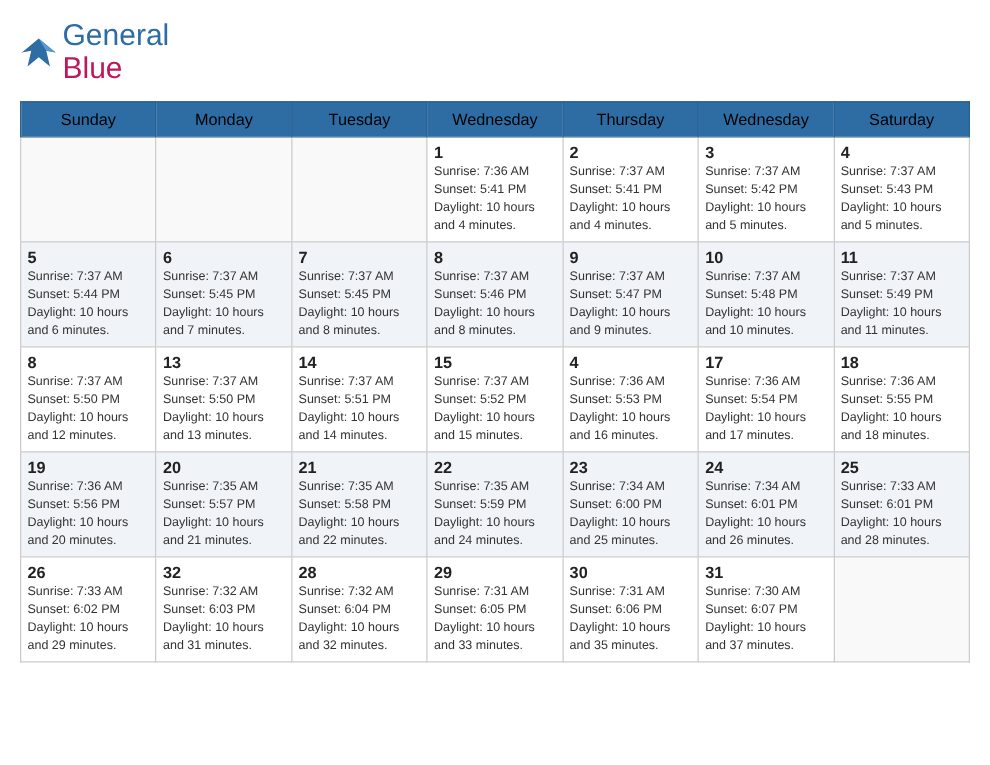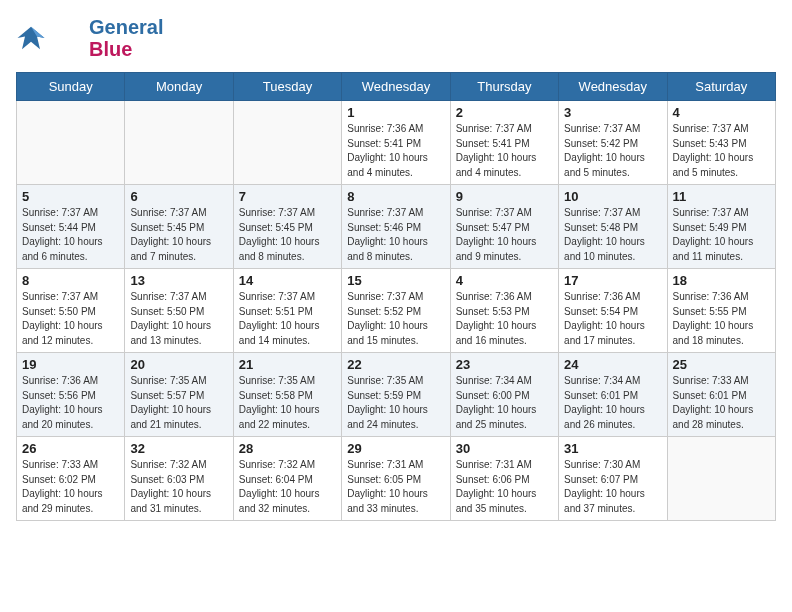--- a/index.html
+++ b/index.html
@@ -15,25 +15,24 @@
       justify-content: space-between;
       align-items: flex-start;
       margin-bottom: 12px;
     }
     .logo {
       display: flex;
       align-items: center;
       gap: 4px;
     }
     .logo-text {
-      font-size: 20px;
-      font-weight: bold;
+      font-size: 24px;
+      font-weight: normal;
       color: #1a1a2e;
       line-height: 1.1;
-      margin-left: 39px;
     }
     .logo-text span {
       color: #2e6da4;
     }
     .logo-bird {
       width: 30px;
       height: 30px;
     }
     .title-block {
       text-align: right;
@@ -47,21 +46,21 @@
       font-size: 14px;
       color: #555;
     }
     .calendar {
       width: 100%;
       border-collapse: collapse;
       border: 1px solid #ccc;
     }
     .calendar th {
       background-color: #2e6da4;
-      color: #ffffff;
+      color: #000000;
       text-align: center;
       padding: 6px 4px;
       font-size: 13px;
       font-weight: normal;
       border: 1px solid #2a5f8f;
     }
     .calendar td {
       vertical-align: top;
       padding: 4px 5px;
       border: 1px solid #ccc;

